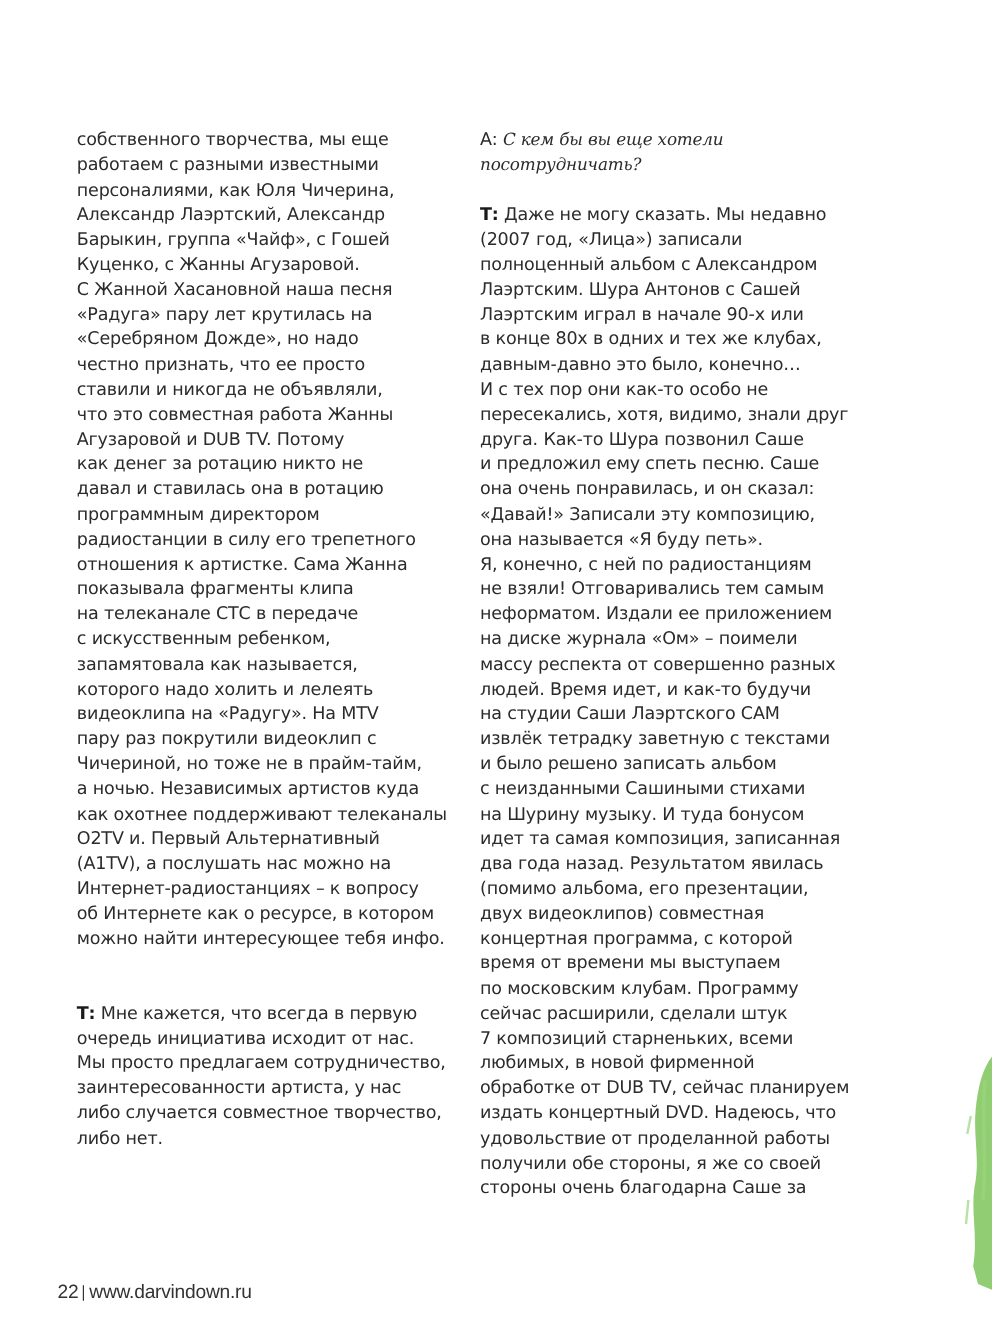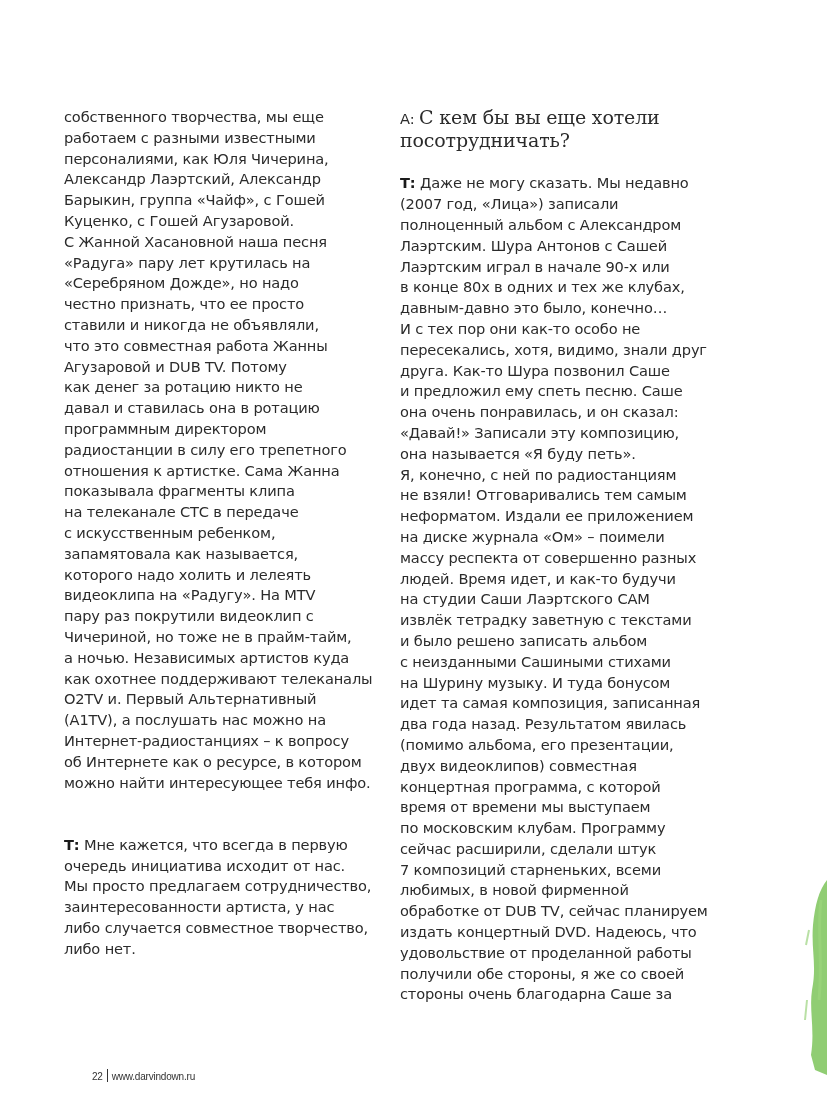--- a/index.html
+++ b/index.html
@@ -9,40 +9,40 @@
   }
   .col {
     position: absolute; top: 107px;
     font-size: 14.6px; line-height: 20.8px; letter-spacing: -0.15px;
   }
   .col-left { left: 64px; width: 330px; }
   .col-right { left: 400px; width: 340px; }
   .line { display: block; white-space: nowrap; }
   .blank { display: block; height: 20.8px; }
   .q-prefix { font-style: normal; }
-  .q-italic { font-family: "DejaVu Serif", serif; font-size: 19px; }
+  .q-italic { font-style: italic; font-family: "DejaVu Serif", serif; font-size: 14px; }
   .speaker { font-weight: bold; color: #1a1a1a; }
   .footer {
-    position: absolute; left: 48px; top: 1069px; font-size: 10px; color: #333;
-    font-family: "Liberation Sans", sans-serif; letter-spacing: -0.2px; margin-left: 44px;
+    position: absolute; left: 48px; top: 1069px; font-size: 16px; color: #333;
+    font-family: "Liberation Sans", sans-serif; letter-spacing: -0.2px;
   }
   .footer .sep { display: inline-block; width: 1px; height: 13px; background: #333; margin: 0 4px; vertical-align: -2px; }
   .deco { position: absolute; right: 0; top: 870px; width: 30px; height: 210px; }
 </style>
 </head>
 <body>
 
 <div class="col col-left">
   <div id="left-para1">
       <span class="line"><span>собственного творчества, мы еще</span></span>
       <span class="line"><span>работаем с разными известными</span></span>
       <span class="line"><span>персоналиями, как Юля Чичерина,</span></span>
       <span class="line"><span>Александр Лаэртский, Александр</span></span>
       <span class="line"><span>Барыкин, группа «Чайф», с Гошей</span></span>
-      <span class="line"><span>Куценко, с Гошей Агузаровой.</span></span>
+      <span class="line"><span>Куценко, с Жанны Агузаровой.</span></span>
       <span class="line"><span>С Жанной Хасановной наша песня</span></span>
       <span class="line"><span>«Радуга» пару лет крутилась на</span></span>
       <span class="line"><span>«Серебряном Дожде», но надо</span></span>
       <span class="line"><span>честно признать, что ее просто</span></span>
       <span class="line"><span>ставили и никогда не объявляли,</span></span>
       <span class="line"><span>что это совместная работа Жанны</span></span>
       <span class="line"><span>Агузаровой и DUB TV. Потому</span></span>
       <span class="line"><span>как денег за ротацию никто не</span></span>
       <span class="line"><span>давал и ставилась она в ротацию</span></span>
       <span class="line"><span>программным директором</span></span>

